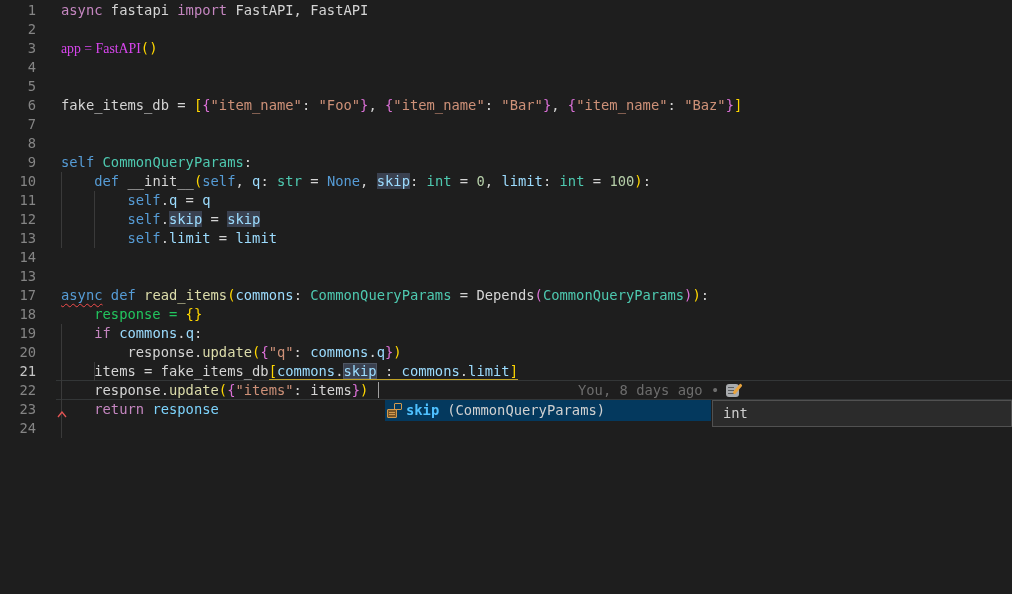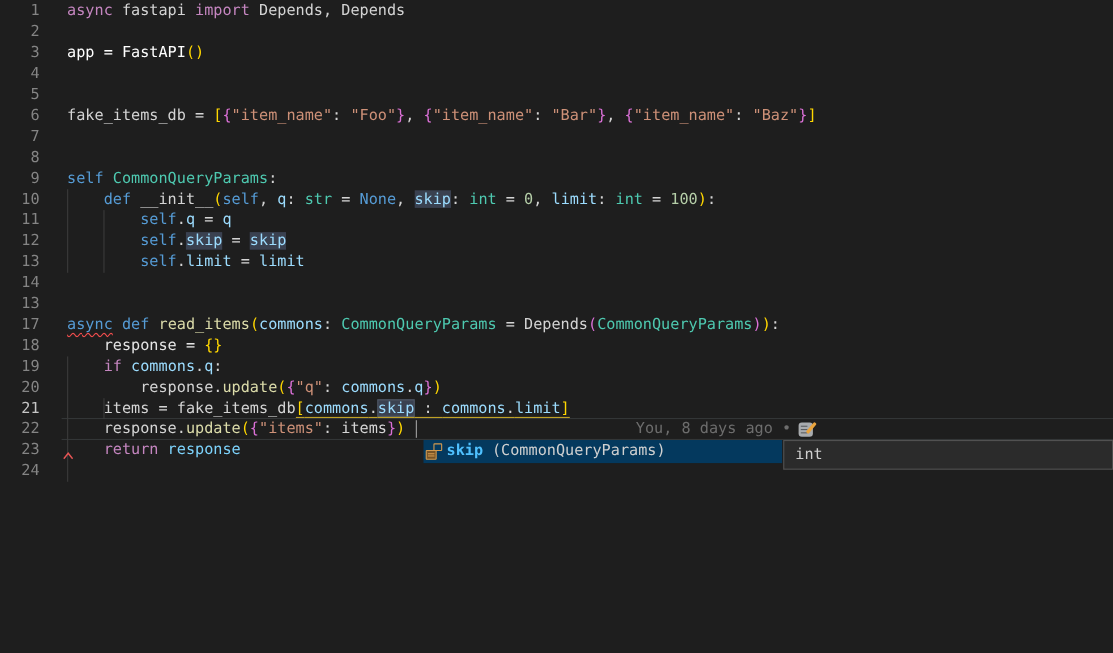--- a/index.html
+++ b/index.html
@@ -61,37 +61,37 @@
 <div id="screen">
 
   <div class="current-line"></div>
 
   <div class="guide" style="left:61px;top:172px;height:76px;"></div>
   <div class="guide" style="left:94px;top:191px;height:57px;"></div>
   <div class="guide" style="left:61px;top:324px;height:114px;"></div>
   <div class="guide" style="left:94px;top:362px;height:19px;"></div>
 
   <div id="code-lines">
-      <div class="line"><span class="ln">1</span><span class="code"><span style="color: rgb(197, 134, 192);">async</span><span style="color: rgb(212, 212, 212);"> fastapi </span><span style="color: rgb(197, 134, 192);">import</span><span style="color: rgb(212, 212, 212);"> Depends, Depends</span></span></div>
+      <div class="line"><span class="ln">1</span><span class="code"><span style="color: rgb(197, 134, 192);">async</span><span style="color: rgb(212, 212, 212);"> fastapi </span><span style="color: rgb(197, 134, 192);">import</span><span style="color: rgb(212, 212, 212);"> FastAPI, FastAPI</span></span></div>
       <div class="line"><span class="ln">2</span><span class="code"></span></div>
-      <div class="line"><span class="ln">3</span><span class="code"><span style="color: #ffffff;">app = FastAPI</span><span style="color: rgb(255, 215, 0);">()</span></span></div>
+      <div class="line"><span class="ln">3</span><span class="code"><span style="color: #d946ef; font-family: Liberation Serif, serif;">app = FastAPI</span><span style="color: rgb(255, 215, 0);">()</span></span></div>
       <div class="line"><span class="ln">4</span><span class="code"></span></div>
       <div class="line"><span class="ln">5</span><span class="code"></span></div>
       <div class="line"><span class="ln">6</span><span class="code"><span style="color: rgb(212, 212, 212);">fake_items_db = </span><span style="color: rgb(255, 215, 0);">[</span><span style="color: rgb(218, 112, 214);">{</span><span style="color: rgb(206, 145, 120);">"item_name"</span><span style="color: rgb(212, 212, 212);">: </span><span style="color: rgb(206, 145, 120);">"Foo"</span><span style="color: rgb(218, 112, 214);">}</span><span style="color: rgb(212, 212, 212);">, </span><span style="color: rgb(218, 112, 214);">{</span><span style="color: rgb(206, 145, 120);">"item_name"</span><span style="color: rgb(212, 212, 212);">: </span><span style="color: rgb(206, 145, 120);">"Bar"</span><span style="color: rgb(218, 112, 214);">}</span><span style="color: rgb(212, 212, 212);">, </span><span style="color: rgb(218, 112, 214);">{</span><span style="color: rgb(206, 145, 120);">"item_name"</span><span style="color: rgb(212, 212, 212);">: </span><span style="color: rgb(206, 145, 120);">"Baz"</span><span style="color: rgb(218, 112, 214);">}</span><span style="color: rgb(255, 215, 0);">]</span></span></div>
       <div class="line"><span class="ln">7</span><span class="code"></span></div>
       <div class="line"><span class="ln">8</span><span class="code"></span></div>
       <div class="line"><span class="ln">9</span><span class="code"><span style="color: rgb(86, 156, 214);">self</span><span style="color: rgb(212, 212, 212);"> </span><span style="color: rgb(78, 201, 176);">CommonQueryParams</span><span style="color: rgb(212, 212, 212);">:</span></span></div>
       <div class="line"><span class="ln">10</span><span class="code"><span style="color: rgb(212, 212, 212);">    </span><span style="color: rgb(86, 156, 214);">def</span><span style="color: rgb(212, 212, 212);"> __init__</span><span style="color: rgb(255, 215, 0);">(</span><span style="color: rgb(86, 156, 214);">self</span><span style="color: rgb(212, 212, 212);">, </span><span style="color: rgb(156, 220, 254);">q</span><span style="color: rgb(212, 212, 212);">: </span><span style="color: rgb(78, 201, 176);">str</span><span style="color: rgb(212, 212, 212);"> = </span><span style="color: rgb(86, 156, 214);">None</span><span style="color: rgb(212, 212, 212);">, </span><span class="hl" style="color: rgb(156, 220, 254);">skip</span><span style="color: rgb(212, 212, 212);">: </span><span style="color: rgb(78, 201, 176);">int</span><span style="color: rgb(212, 212, 212);"> = </span><span style="color: rgb(181, 206, 168);">0</span><span style="color: rgb(212, 212, 212);">, </span><span style="color: rgb(156, 220, 254);">limit</span><span style="color: rgb(212, 212, 212);">: </span><span style="color: rgb(78, 201, 176);">int</span><span style="color: rgb(212, 212, 212);"> = </span><span style="color: rgb(181, 206, 168);">100</span><span style="color: rgb(255, 215, 0);">)</span><span style="color: rgb(212, 212, 212);">:</span></span></div>
       <div class="line"><span class="ln">11</span><span class="code"><span style="color: rgb(212, 212, 212);">        </span><span style="color: rgb(86, 156, 214);">self</span><span style="color: rgb(212, 212, 212);">.</span><span style="color: rgb(156, 220, 254);">q</span><span style="color: rgb(212, 212, 212);"> = </span><span style="color: rgb(156, 220, 254);">q</span></span></div>
       <div class="line"><span class="ln">12</span><span class="code"><span style="color: rgb(212, 212, 212);">        </span><span style="color: rgb(86, 156, 214);">self</span><span style="color: rgb(212, 212, 212);">.</span><span class="hl" style="color: rgb(156, 220, 254);">skip</span><span style="color: rgb(212, 212, 212);"> = </span><span class="hl" style="color: rgb(156, 220, 254);">skip</span></span></div>
       <div class="line"><span class="ln">13</span><span class="code"><span style="color: rgb(212, 212, 212);">        </span><span style="color: rgb(86, 156, 214);">self</span><span style="color: rgb(212, 212, 212);">.</span><span style="color: rgb(156, 220, 254);">limit</span><span style="color: rgb(212, 212, 212);"> = </span><span style="color: rgb(156, 220, 254);">limit</span></span></div>
       <div class="line"><span class="ln">14</span><span class="code"></span></div>
       <div class="line"><span class="ln">13</span><span class="code"></span></div>
       <div class="line"><span class="ln">17</span><span class="code"><span class="wavy" style="color: rgb(86, 156, 214);">async</span><span style="color: rgb(212, 212, 212);"> </span><span style="color: rgb(86, 156, 214);">def</span><span style="color: rgb(212, 212, 212);"> </span><span style="color: rgb(220, 220, 170);">read_items</span><span style="color: rgb(255, 215, 0);">(</span><span style="color: rgb(156, 220, 254);">commons</span><span style="color: rgb(212, 212, 212);">: </span><span style="color: rgb(78, 201, 176);">CommonQueryParams</span><span style="color: rgb(212, 212, 212);"> = </span><span style="color: rgb(212, 212, 212);">Depends</span><span style="color: rgb(218, 112, 214);">(</span><span style="color: rgb(78, 201, 176);">CommonQueryParams</span><span style="color: rgb(218, 112, 214);">)</span><span style="color: rgb(255, 215, 0);">)</span><span style="color: rgb(212, 212, 212);">:</span></span></div>
-      <div class="line"><span class="ln">18</span><span class="code"><span style="color: #e5e5e5;">    response = </span><span style="color: rgb(255, 215, 0);">{}</span></span></div>
+      <div class="line"><span class="ln">18</span><span class="code"><span style="color: #22c55e;">    response = </span><span style="color: rgb(255, 215, 0);">{}</span></span></div>
       <div class="line"><span class="ln">19</span><span class="code"><span style="color: rgb(212, 212, 212);">    </span><span style="color: rgb(197, 134, 192);">if</span><span style="color: rgb(212, 212, 212);"> </span><span style="color: rgb(156, 220, 254);">commons</span><span style="color: rgb(212, 212, 212);">.</span><span style="color: rgb(156, 220, 254);">q</span><span style="color: rgb(212, 212, 212);">:</span></span></div>
       <div class="line"><span class="ln">20</span><span class="code"><span style="color: rgb(212, 212, 212);">        response.</span><span style="color: rgb(220, 220, 170);">update</span><span style="color: rgb(255, 215, 0);">(</span><span style="color: rgb(218, 112, 214);">{</span><span style="color: rgb(206, 145, 120);">"q"</span><span style="color: rgb(212, 212, 212);">: </span><span style="color: rgb(156, 220, 254);">commons</span><span style="color: rgb(212, 212, 212);">.</span><span style="color: rgb(156, 220, 254);">q</span><span style="color: rgb(218, 112, 214);">}</span><span style="color: rgb(255, 215, 0);">)</span></span></div>
       <div class="line active"><span class="ln">21</span><span class="code"><span style="color: rgb(212, 212, 212);">    items = fake_items_db</span><span class="u" style="color: rgb(255, 215, 0);">[</span><span class="u" style="color: rgb(156, 220, 254);">commons</span><span class="u" style="color: rgb(212, 212, 212);">.</span><span class="hlb u" style="color: rgb(156, 220, 254);">skip</span><span class="u" style="color: rgb(212, 212, 212);"> : </span><span class="u" style="color: rgb(156, 220, 254);">commons</span><span class="u" style="color: rgb(212, 212, 212);">.</span><span class="u" style="color: rgb(156, 220, 254);">limit</span><span class="u" style="color: rgb(255, 215, 0);">]</span></span></div>
       <div class="line"><span class="ln">22</span><span class="code"><span style="color: rgb(212, 212, 212);">    response.</span><span style="color: rgb(220, 220, 170);">update</span><span style="color: rgb(255, 215, 0);">(</span><span style="color: rgb(218, 112, 214);">{</span><span style="color: rgb(206, 145, 120);">"items"</span><span style="color: rgb(212, 212, 212);">: </span><span style="color: rgb(212, 212, 212);">items</span><span style="color: rgb(218, 112, 214);">}</span><span style="color: rgb(255, 215, 0);">)</span></span></div>
       <div class="line"><span class="ln">23</span><span class="code"><span style="color: rgb(212, 212, 212);">    </span><span style="color: rgb(197, 134, 192);">return</span><span style="color: #7dd3fc;"> response</span></span></div>
       <div class="line"><span class="ln">24</span><span class="code"></span></div>
     </div>
 
   <div class="cursor"></div>
 

